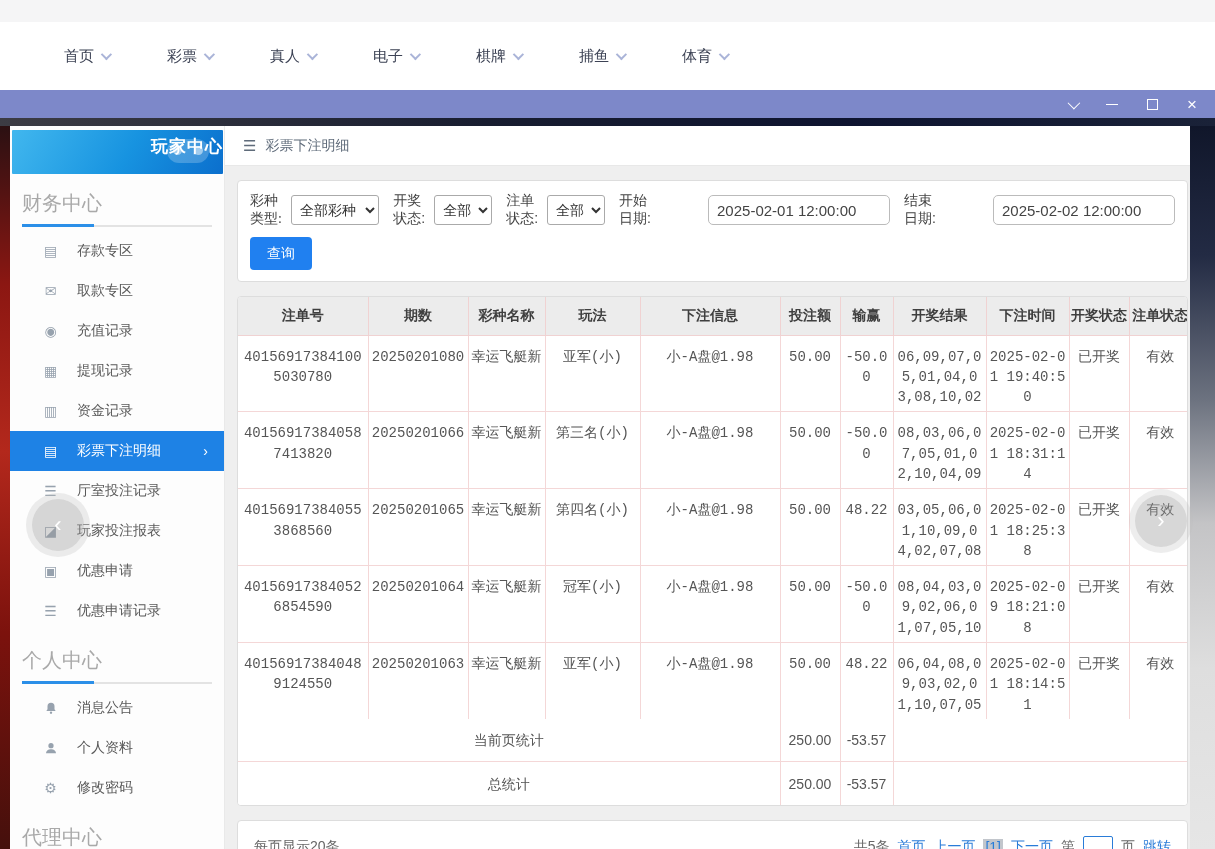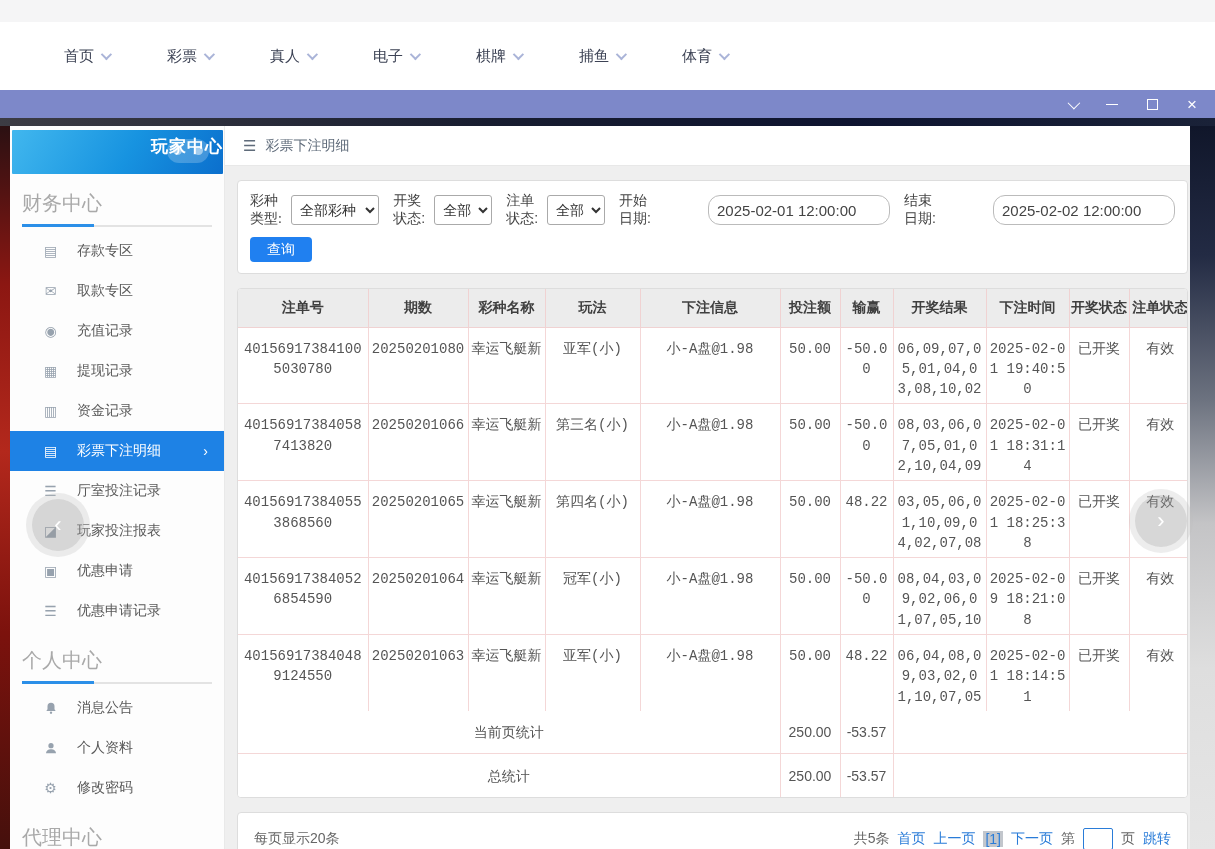--- a/index.html
+++ b/index.html
@@ -73,24 +73,24 @@
   .hamburger { font-size:15px; color:#5f6b7a; }
 
   .card { background:#fff; border:1px solid #ddd; border-radius:4px; margin:14px 2px 0 12px; }
   .filter-card { padding:11px 12px; }
   .filter-row { display:flex; align-items:center; gap:6px; font-size:14px; color:#444; flex-wrap:nowrap; }
   .filter-row label { margin-left:8px; }
   .filter-row label:first-child { margin-left:0;font-family:Liberation Serif, serif; }
   select { height:30px; border:1px solid #aaa; border-radius:3px; font-size:14px; color:#333;
     background:#fff; padding:0 4px; font-family:inherit; }
   .sel-lottery { width:144px; } .sel-draw { width:76px; } .sel-order { width:58px; }
-  .date-input { height:30px; width:182px; border:1px solid #bbb; border-radius:12px;
+  .date-input { height:30px; width:182px; border:1px solid #bbb; border-radius:5px;
     font-size:15px; color:#444; padding:0 8px; font-family:inherit;margin-left:48px; }
   .search-btn { margin-top:9px; background:#2080f0; color:#fff; border:none; border-radius:4px;
-    height:25px; padding:0 17px; font-size:14px; cursor:pointer; font-family:inherit; }
+    height:33px; padding:0 17px; font-size:14px; cursor:pointer; font-family:inherit; }
 
   .table-card { overflow:hidden; padding:0; }
   table { border-collapse:collapse; table-layout:fixed; width:953px; }
   th { background:#ececec; height:38px; font-size:14px; color:#3f3f3f; font-weight:bold;
     border-right:1px solid #f0d2d2; border-bottom:1px solid #f0d2d2; }
   th:last-child { border-right:none; }
   td { font-size:14px; color:#555; text-align:center; vertical-align:top; padding:11px 2px 4px 2px;
     border-right:1px solid #f4d7d7; border-bottom:1px solid #f4d7d7; word-break:break-all;
     line-height:1.45; background:#fff; }
   td:last-child { border-right:none; }

